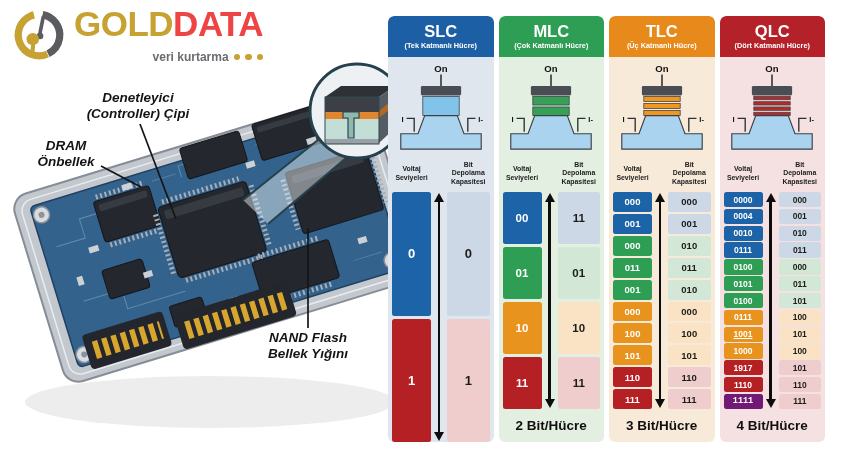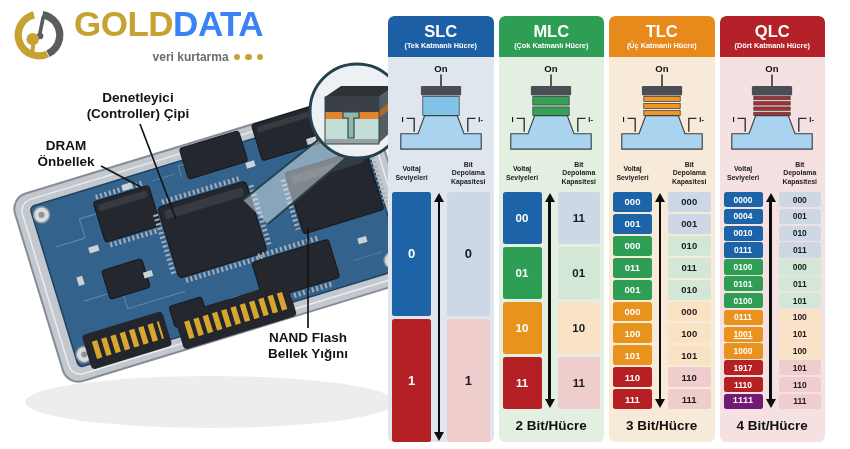--- a/index.html
+++ b/index.html
@@ -3,33 +3,33 @@
 <meta charset="utf-8">
 <style>
   html,body{margin:0;padding:0;background:#fff;}
   .stage{position:relative;width:850px;height:449px;background:#fff;overflow:hidden;
          font-family:"Liberation Sans",sans-serif;font-weight:700;}
 
   
   .logo{position:absolute;left:12px;top:6px;display:flex;align-items:center;gap:8px;z-index:3;}
   .logo-icon{width:54px;height:54px;}
   .brand{font-size:35px;font-weight:700;letter-spacing:-0.5px;line-height:1;}
-  .b-gold{color:#c6a233}.b-dark{color:#3b82f6}
+  .b-gold{color:#c6a233}.b-dark{color:#ef4444}
   .tagline{display:flex;justify-content:flex-end;align-items:center;gap:5px;
            font-size:12px;color:#6a6c70;font-weight:700;margin-top:9px;}
   .dot{width:6.5px;height:6.5px;border-radius:50%;background:#c6a233;display:inline-block;}
 
   
   .ssd-svg{position:absolute;left:0;top:0;width:420px;height:449px;z-index:1;}
   .ssd-label{position:absolute;text-align:center;font-weight:700;font-size:13.5px;
              line-height:1.18;color:#141414;z-index:2;}
   .lbl-controller{left:76px;top:90px;width:124px;}
   .lbl-dram{left:12px;top:138px;width:108px;}
   .lbl-nand{left:250px;top:330px;width:116px;}
-  .ssd-label span{display:block;}
+  .ssd-label span{display:block;font-style:italic;}
 
   
   .panels{position:absolute;left:388px;top:16px;width:437px;height:426px;display:flex;gap:5px;z-index:2;}
   .panel{flex:1;display:flex;flex-direction:column;border-radius:6px;overflow:hidden;min-width:0;}
   .p-head{height:41px;flex:0 0 41px;color:#fff;text-align:center;display:flex;
           flex-direction:column;justify-content:center;gap:1px;border-radius:6px 6px 0 0;}
   .p-title{font-size:16.5px;font-weight:700;line-height:1;}
   .p-sub{font-size:7.3px;font-weight:700;}
   .p-diagram{height:95px;flex:0 0 95px;display:flex;justify-content:center;align-items:flex-end;padding-bottom:1px;box-sizing:border-box;}
   .p-diagram svg{width:96px;height:90px;}

